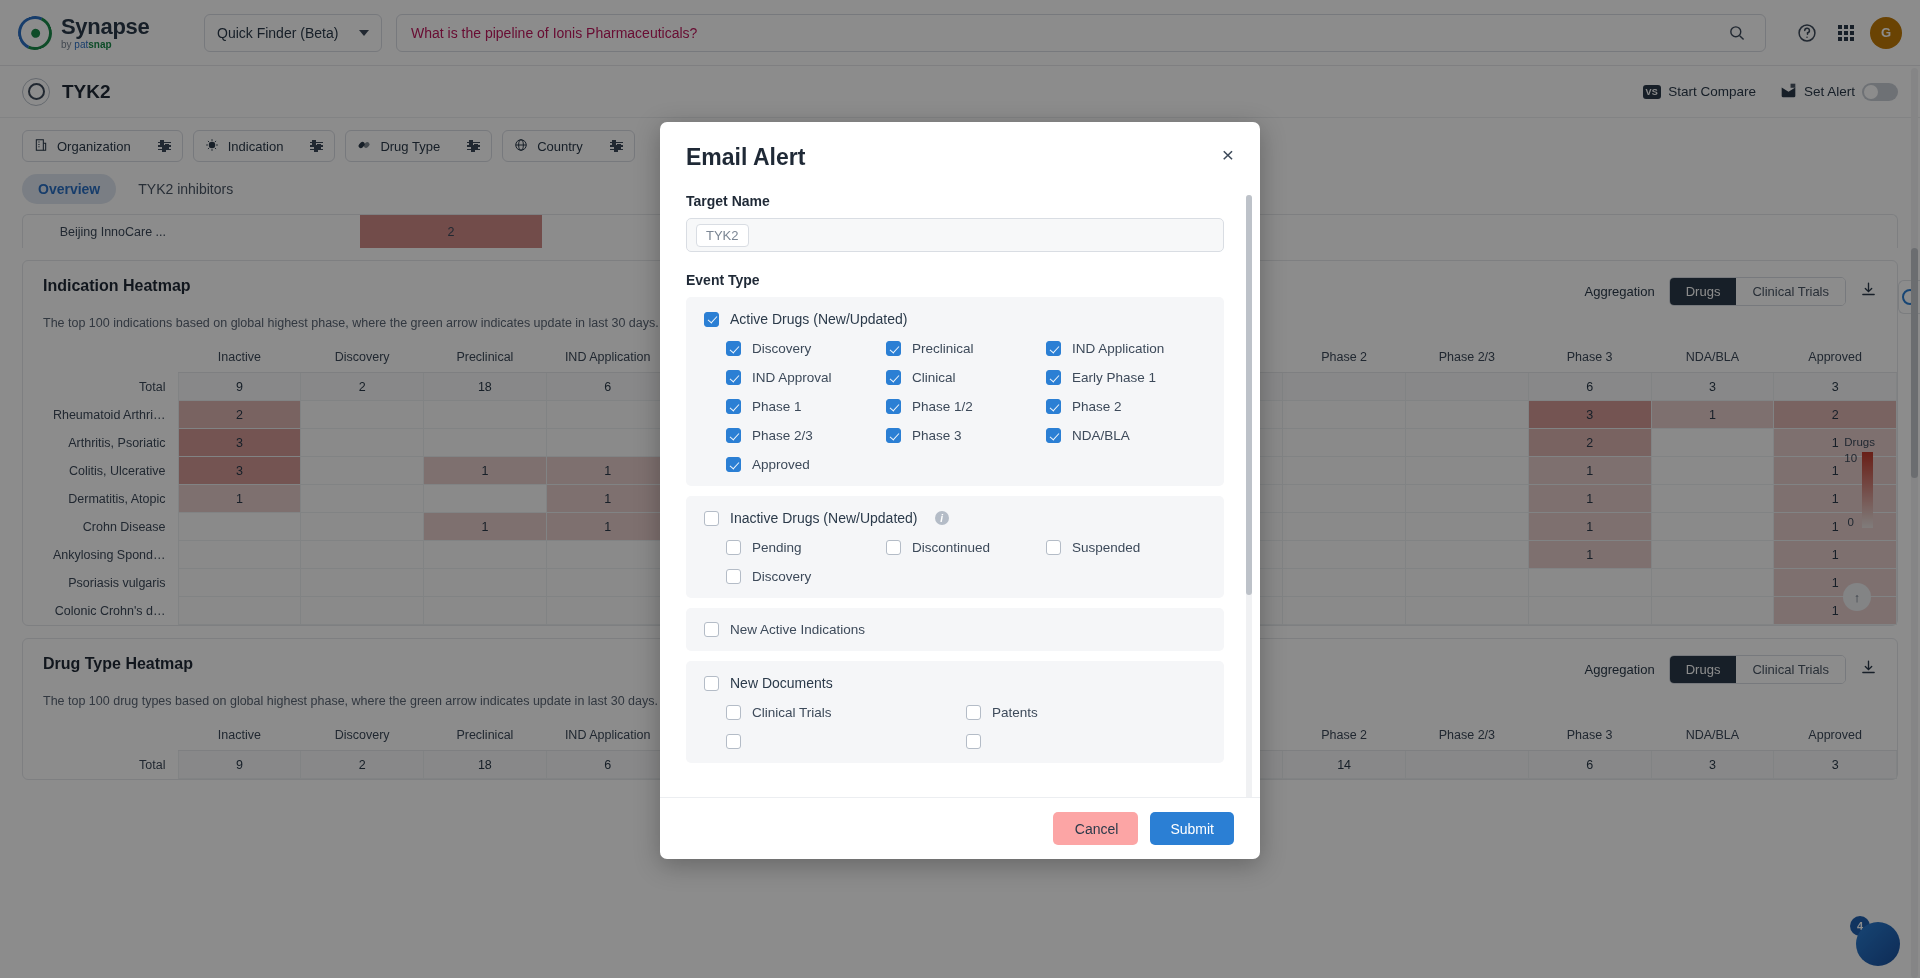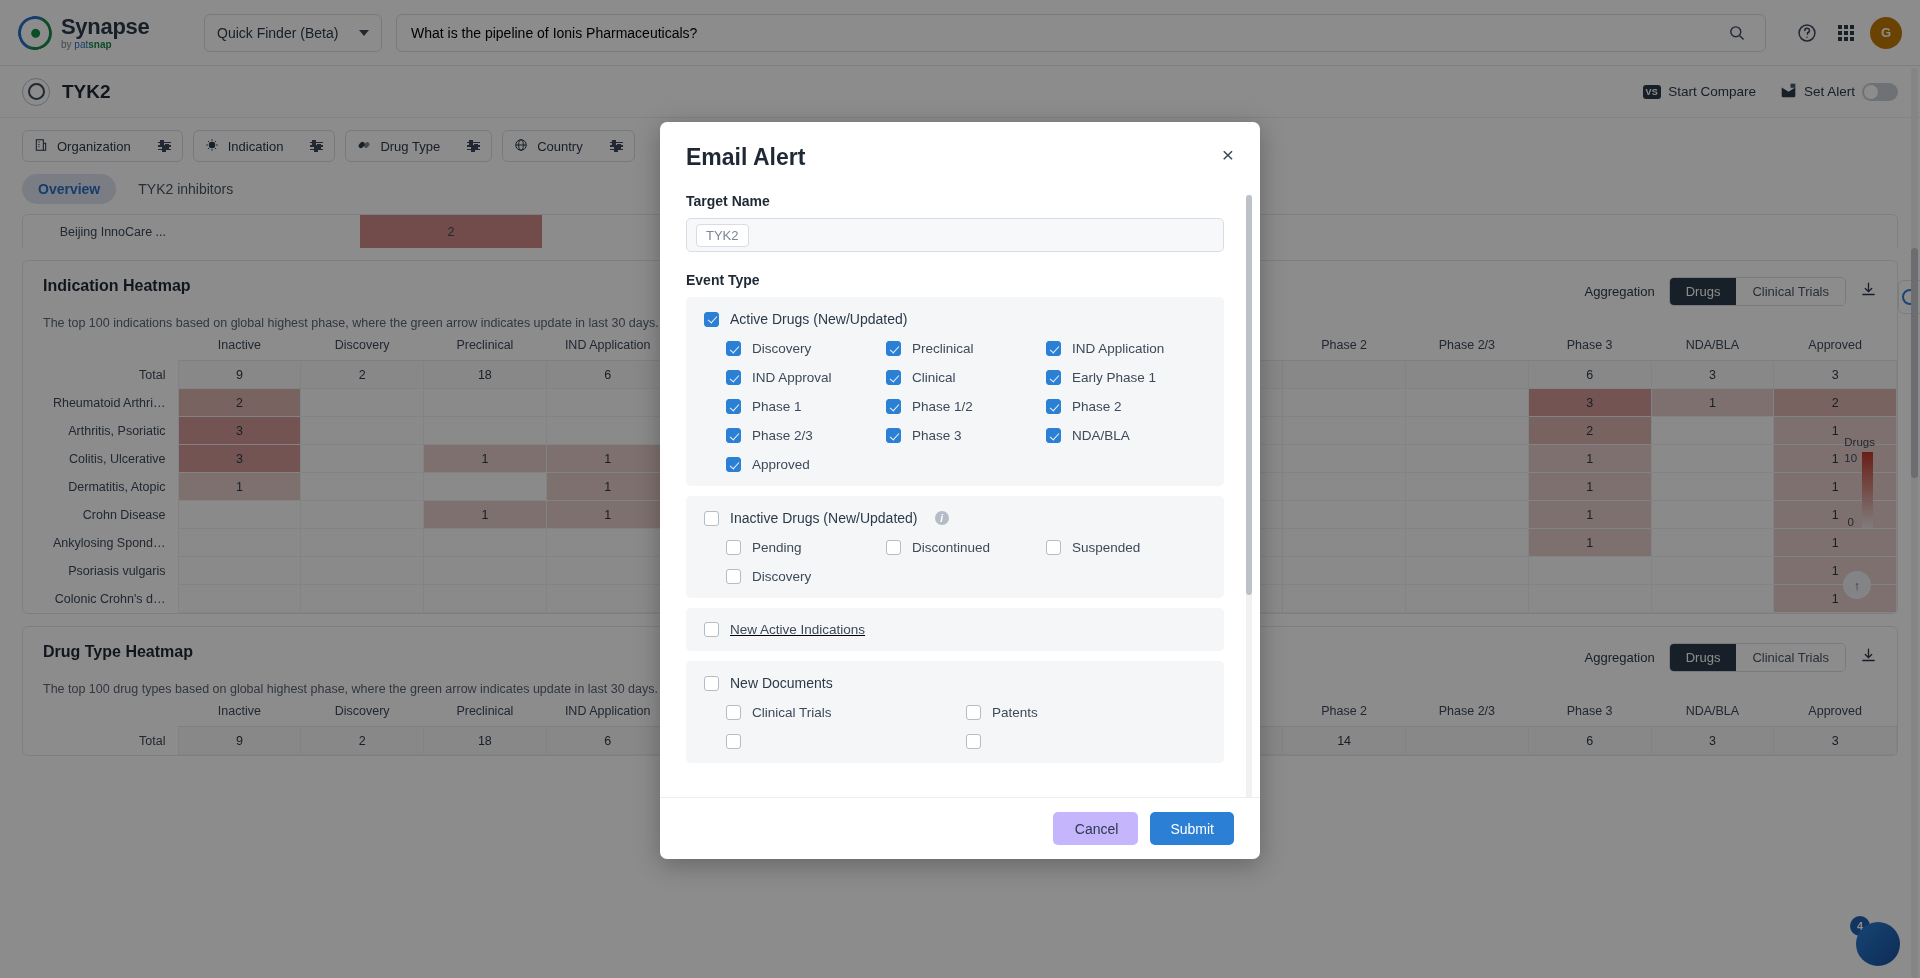--- a/index.html
+++ b/index.html
@@ -43,21 +43,21 @@
     display: flex; align-items: center; justify-content: space-between;
     padding: 0 12px; font-size: 14px; color: #2b3a4a; background: #fff; cursor: pointer;
   }
   .caret { width: 0; height: 0; border-left: 5px solid transparent;
            border-right: 5px solid transparent; border-top: 6px solid #3d4a5a; }
 
   .searchbar {
     flex: 1; height: 38px; border: 1px solid #d9dde3; border-radius: 6px;
     display: flex; align-items: center; padding: 0 14px; background: #fff;
   }
-  .searchbar .ph { flex: 1; font-size: 14px; color: #000000; }
+  .searchbar .ph { flex: 1; font-size: 14px; color: #be185d; }
   .icon-btn { width: 30px; height: 30px; display: flex; align-items: center;
               justify-content: center; cursor: pointer; color: #3d4a5a; }
   .topbar-right { display: flex; align-items: center; gap: 16px; margin-left: 12px; }
   .grid-icon { display: grid; grid-template-columns: repeat(3, 4px);
                grid-template-rows: repeat(3, 4px); gap: 2px; }
   .grid-icon i { background: #2b3a4a; display: block; width: 4px; height: 4px; }
   .avatar {
     width: 32px; height: 32px; border-radius: 50%; background: #c17a06;
     color: #fff; font-size: 13px; display: flex; align-items: center;
     justify-content: center; font-weight: 600; cursor: pointer;
@@ -130,21 +130,21 @@
   .card-title { font-size: 16px; font-weight: 600; color: #1f2936; }
   .card-desc { font-size: 12.5px; color: #5b6675; padding: 0 20px; margin-top: 10px; }
   .card-actions { margin-left: auto; display: flex; align-items: center; gap: 14px; }
   .agg-label { font-size: 13px; color: #2b3a4a; }
   .seg { display: flex; border: 1px solid #d9dde3; border-radius: 5px; overflow: hidden; }
   .seg div { font-size: 13px; padding: 6px 16px; cursor: pointer; color: #4a5665;
              background: #fff; }
   .seg div.on { background: #2b3a4a; color: #fff; }
   .dl-icon { cursor: pointer; color: #2b3a4a; }
 
-  table.hm { border-collapse: collapse; width: 100%; table-layout: fixed; }
+  table.hm { border-collapse: collapse; margin-top: 12px; width: 100%; table-layout: fixed; }
   table.hm th {
     font-size: 12.5px; font-weight: 400; color: #3d4a5a; padding: 8px 4px;
     text-align: center; border-bottom: 1px solid #e6e8ec;
   }
   table.hm th.rh { width: 155px; border-bottom: none; }
   table.hm td {
     font-size: 12.5px; color: #2b3a4a; text-align: center; height: 28px;
     border: 1px solid #eceef1;
   }
   table.hm td.rh {
@@ -210,21 +210,21 @@
   .f-input {
     height: 34px; border: 1px solid #d9dde3; border-radius: 5px; background: #f7f8f9;
     display: flex; align-items: center; padding: 0 9px; margin-bottom: 20px;
   }
   .tagchip {
     border: 1px solid #d9dde3; border-radius: 4px; background: #fff;
     font-size: 13px; color: #7b8694; padding: 3px 9px;
   }
 
   .grp { background: #f5f6f8; border-radius: 5px; padding: 14px 18px; margin-bottom: 10px; }
-  .grp.row2 { display: flex; padding: 0; background: transparent; gap: 12px; text-decoration: underline; }
+  .grp.row2 { display: flex; padding: 0; background: transparent; gap: 12px; }
   .grp.row2 > div { flex: 1; background: #f5f6f8; border-radius: 5px; padding: 14px 18px; }
 
   .cbrow { display: flex; align-items: center; gap: 11px; }
   .cbrow + .cbrow { margin-top: 0; }
   .cb {
     width: 15px; height: 15px; border-radius: 3px; border: 1.6px solid #b4bcc7;
     background: #fff; flex: none; cursor: pointer; position: relative;
   }
   .cb.on { background: #2b7fd4; border-color: #2b7fd4; }
   .cb.on::after {
@@ -247,21 +247,21 @@
                  height: 608px; background: #f0f1f3; border-radius: 3px; }
   .m-scrollbar i { position: absolute; top: 0; left: 0; width: 6px; height: 400px;
                    background: #bdc2c9; border-radius: 3px; display: block; }
 
   .m-foot {
     border-top: 1px solid #eceef1; padding: 14px 26px; display: flex;
     justify-content: flex-end; gap: 12px;
   }
   .btn { height: 33px; border-radius: 5px; font-size: 14px; padding: 0 20px;
          cursor: pointer; border: none; display: flex; align-items: center; }
-  .btn.ghost { background: #c4b5fd; color: #2b3a4a; padding-left: 22px; }
+  .btn.ghost { background: #fca5a5; color: #2b3a4a; padding-left: 22px; }
   .btn.primary { background: #2b7fd4; color: #fff; }
 </style>
 </head>
 <body>
 
 <div id="page">
 
   <div id="app">
 
     <div class="topbar">

